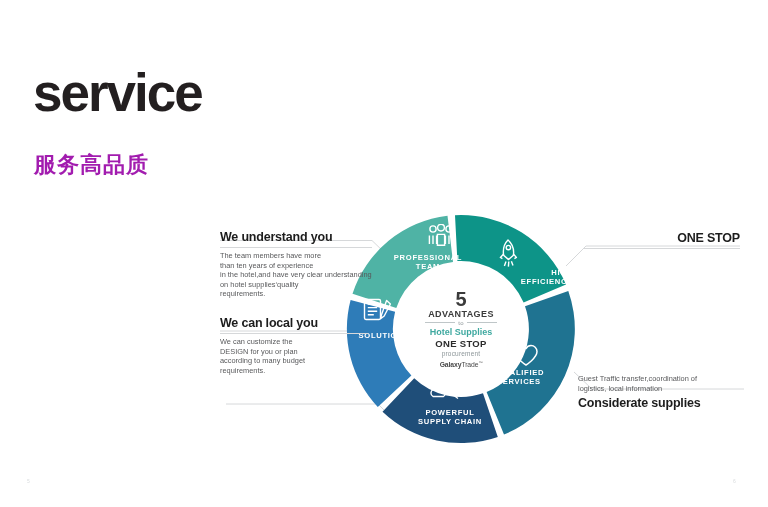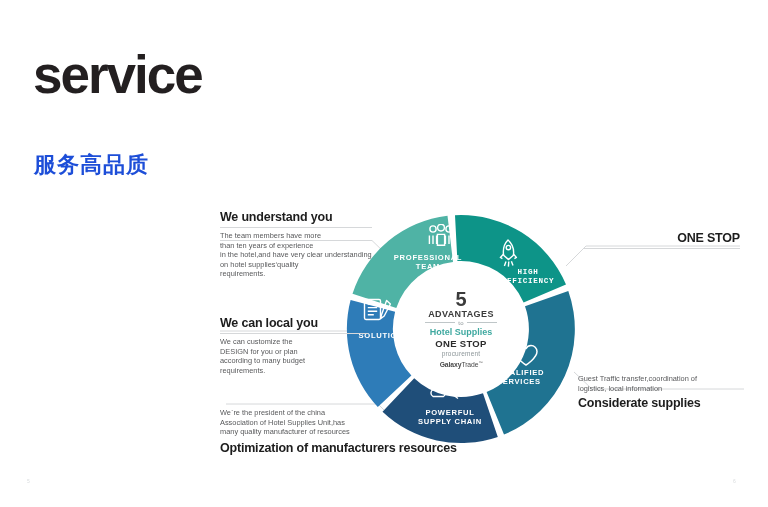--- a/index.html
+++ b/index.html
@@ -9,34 +9,34 @@
     overflow:hidden;position:relative;
   }
   .slide{position:absolute;inset:0;}
 
   
   .title-block{position:absolute;left:33px;top:48px;}
   .title-line{
     font-weight:bold;font-size:53px;line-height:46px;
     letter-spacing:-2px;color:#231f20;white-space:nowrap;
   }
-  .title-line-2{margin-top:4px;}
+  .title-line-2{margin-top:22px;}
   .subtitle-cn{
     position:absolute;left:34px;top:150px;
-    font-size:22px;font-weight:bold;color:#1d4ed8;
+    font-size:22px;font-weight:bold;color:#a21caf;
     letter-spacing:1px;
   }
 
   .seg-label{
     position:absolute;color:#ffffff;font-weight:bold;
     font-size:7.6px;letter-spacing:.7px;line-height:9.4px;
     text-align:center;white-space:pre-line;pointer-events:none;
   }
   .lbl-professional{left:372px;top:253px;width:112px;}
-  .lbl-high       {left:483px;top:268px;width:90px;text-align:center;font-family:Liberation Mono, monospace;}
+  .lbl-high       {left:483px;top:268px;width:90px;text-align:right;}
   .lbl-qualified  {left:497px;top:368px;width:84px;text-align:left;}
   .lbl-powerful   {left:398px;top:408px;width:104px;}
   .lbl-solution   {left:340px;top:331px;width:82px;}
 
   .seg-icon{position:absolute;pointer-events:none;}
   .ic-professional{left:424px;top:224px;}
   .ic-high        {left:495px;top:238px;}
   .ic-qualified   {left:512px;top:343px;}
   .ic-powerful    {left:430px;top:382px;}
   .ic-solution    {left:362px;top:297px;}
@@ -65,21 +65,21 @@
   .callout h3{
     margin:0 0 3px 0;font-size:12.5px;font-weight:bold;
     color:#1d1d1d;letter-spacing:-.2px;
   }
   .callout p{
     margin:0;font-size:7.4px;line-height:9.6px;color:#58595b;
     white-space:pre-line;
   }
   .callout .rule{height:1px;background:#d6d8da;margin:2px 0 3px;}
 
-  .co-understand{left:220px;top:210px;width:152px;}
+  .co-understand{left:220px;top:230px;width:152px;}
   .co-help      {left:220px;top:316px;width:148px;}
   .co-optimize  {left:220px;top:408px;width:282px;}
   .co-optimize h3{margin:4px 0 0 0;font-size:12.5px;}
   .co-onestop   {left:584px;top:231px;width:156px;text-align:right;}
   .co-onestop h3{font-size:12.5px;}
   .co-considerate{left:578px;top:374px;width:165px;}
   .co-considerate h3{margin:3px 0 0 0;}
 
   
   .leaders{position:absolute;inset:0;pointer-events:none;}
@@ -217,26 +217,20 @@
 
   <div class="callout co-help">
     <h3>We can local you</h3>
     <div class="rule"></div>
     <p>We can customize the
 DESIGN for you or plan
 according to many budget
 requirements.</p>
   </div>
 
-  <div class="callout co-optimize">
-    <p>We`re the president of the china
-Association of Hotel Supplies Unit,has
-many quality manufacturer of resources</p>
-    <h3>Optimization of manufacturers resources</h3>
-  </div>
 
   <div class="callout co-onestop">
     <h3>ONE STOP</h3>
     <div class="rule"></div>
   </div>
 
   <div class="callout co-considerate">
     <p>Guest Traffic transfer,coordination of
 logistics, local information</p>
     <h3>Considerate supplies</h3>

